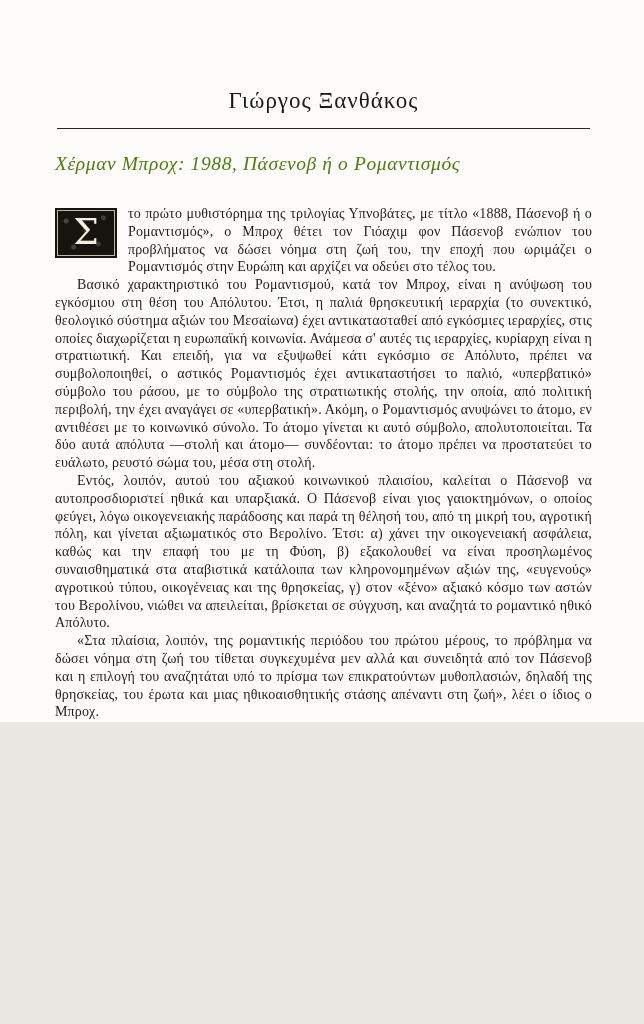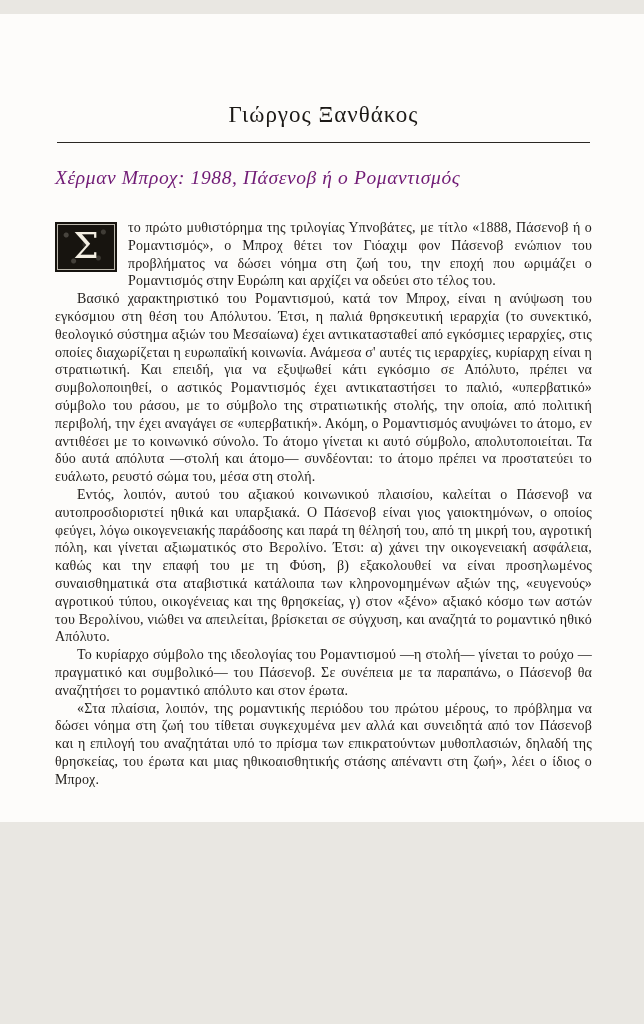--- a/index.html
+++ b/index.html
@@ -3,22 +3,22 @@
 <meta charset="utf-8">
 <style>
   html, body {
     margin: 0;
     padding: 0;
     background: #e9e7e2;
   }
   .page {
     position: relative;
     width: 644px;
-    height: 808px;
-    margin: 14px auto;
+    height: 722px;
+    margin: 0 auto;
     background: #fdfcfa;
     color: #201d1a;
     font-family: "Liberation Serif", "DejaVu Serif", serif;
     overflow: hidden;
     box-sizing: border-box;
     padding: 88px 52px 0 55px;
   }
   .author-title {
     text-align: center;
     font-size: 23px;
@@ -31,21 +31,21 @@
     border: none;
     border-top: 1.6px solid #2a2723;
     margin: 0 2px 24px 2px;
   }
   .article-heading {
     font-size: 19.5px;
     font-style: italic;
     font-weight: normal;
     letter-spacing: 0.6px;
     margin: 0 0 30px 0;
-    color: #701a75;
+    color: #4d7c0f;
     font-family: Liberation Serif, serif;
   }
   .body-text {
     font-size: 14px;
     line-height: 17.8px;
     text-align: justify;
     letter-spacing: 0.15px;
   }
   .body-text p {
     margin: 0;
@@ -92,21 +92,20 @@
   <div class="body-text">
 
     <p class="first-par">
       <span class="dropcap">Σ</span><span>το πρώτο μυθιστόρημα της τριλογίας Υπνοβάτες, με τίτλο «1888, Πάσενοβ ή ο Ρομαντισμός», ο Μπροχ θέτει τον Γιόαχιμ φον Πάσενοβ ενώπιον του προβλήματος να δώσει νόημα στη ζωή του, την εποχή που ωριμάζει ο Ρομαντισμός στην Ευρώπη και αρχίζει να οδεύει στο τέλος του.</span>
     </p>
 
     <p>Βασικό χαρακτηριστικό του Ρομαντισμού, κατά τον Μπροχ, είναι η ανύψωση του εγκόσμιου στη θέση του Απόλυτου. Έτσι, η παλιά θρησκευτική ιεραρχία (το συνεκτικό, θεολογικό σύστημα αξιών του Μεσαίωνα) έχει αντικατασταθεί από εγκόσμιες ιεραρχίες, στις οποίες διαχωρίζεται η ευρωπαϊκή κοινωνία. Ανάμεσα σ' αυτές τις ιεραρχίες, κυρίαρχη είναι η στρατιωτική. Και επειδή, για να εξυψωθεί κάτι εγκόσμιο σε Απόλυτο, πρέπει να συμβολοποιηθεί, ο αστικός Ρομαντισμός έχει αντικαταστήσει το παλιό, «υπερβατικό» σύμβολο του ράσου, με το σύμβολο της στρατιωτικής στολής, την οποία, από πολιτική περιβολή, την έχει αναγάγει σε «υπερβατική». Ακόμη, ο Ρομαντισμός ανυψώνει το άτομο, εν αντιθέσει με το κοινωνικό σύνολο. Το άτομο γίνεται κι αυτό σύμβολο, απολυτοποιείται. Τα δύο αυτά απόλυτα —στολή και άτομο— συνδέονται: το άτομο πρέπει να προστατεύει το ευάλωτο, ρευστό σώμα του, μέσα στη στολή.</p>
 
     <p>Εντός, λοιπόν, αυτού του αξιακού κοινωνικού πλαισίου, καλείται ο Πάσενοβ να αυτοπροσδιοριστεί ηθικά και υπαρξιακά. Ο Πάσενοβ είναι γιος γαιοκτημόνων, ο οποίος φεύγει, λόγω οικογενειακής παράδοσης και παρά τη θέλησή του, από τη μικρή του, αγροτική πόλη, και γίνεται αξιωματικός στο Βερολίνο. Έτσι: α) χάνει την οικογενειακή ασφάλεια, καθώς και την επαφή του με τη Φύση, β) εξακολουθεί να είναι προσηλωμένος συναισθηματικά στα αταβιστικά κατάλοιπα των κληρονομημένων αξιών της, «ευγενούς» αγροτικού τύπου, οικογένειας και της θρησκείας, γ) στον «ξένο» αξιακό κόσμο των αστών του Βερολίνου, νιώθει να απειλείται, βρίσκεται σε σύγχυση, και αναζητά το ρομαντικό ηθικό Απόλυτο.</p>
 
-    <p>Το κυρίαρχο σύμβολο της ιδεολογίας του Ρομαντισμού —η στολή— γίνεται το ρούχο —πραγματικό και συμβολικό— του Πάσενοβ. Σε συνέπεια με τα παραπάνω, ο Πάσενοβ θα αναζητήσει το ρομαντικό απόλυτο και στον έρωτα.</p>
 
     <p>«Στα πλαίσια, λοιπόν, της ρομαντικής περιόδου του πρώτου μέρους, το πρόβλημα να δώσει νόημα στη ζωή του τίθεται συγκεχυμένα μεν αλλά και συνειδητά από τον Πάσενοβ και η επιλογή του αναζητάται υπό το πρίσμα των επικρατούντων μυθοπλασιών, δηλαδή της θρησκείας, του έρωτα και μιας ηθικοαισθητικής στάσης απέναντι στη ζωή», λέει ο ίδιος ο Μπροχ.</p>
 
 
 
   </div>
 
 </div>
 
 </body></html>

